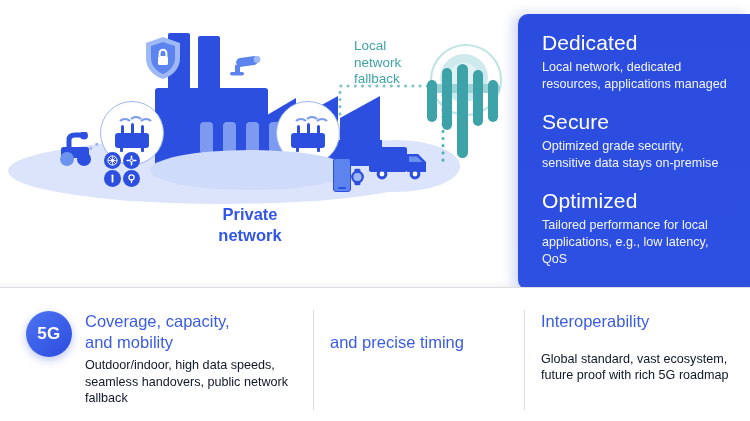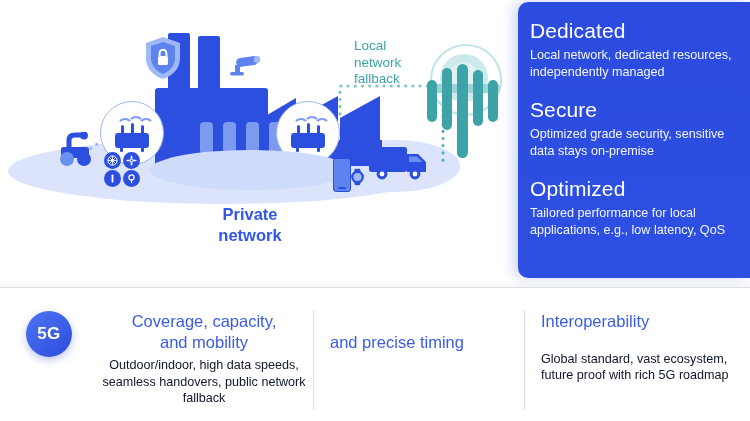--- a/index.html
+++ b/index.html
@@ -80,26 +80,26 @@
     position:absolute;left:354px;top:38px;width:76px;
     color:#3EA3A8;font-size:13.5px;line-height:16.5px;font-weight:400;
   }
   .label-private{
     position:absolute;left:150px;top:204px;width:200px;text-align:center;
     color:#3257E8;font-size:16.5px;line-height:21px;font-weight:700;
   }
 
   
   .panel{
-    position:absolute;left:518px;top:2px;width:232px;height:276px;
+    position:absolute;left:518px;top:14px;width:232px;height:276px;
     background:linear-gradient(180deg,#2B4CDE 0%,#2D4FE2 100%);
     border-radius:10px 0 0 10px;
     box-shadow:-5px 0 12px rgba(40,70,200,.22);
     color:#fff;box-sizing:border-box;
-    padding:16px 16px 10px 12px;
+    padding:16px 16px 10px 24px;
   }
   .p-h{font-size:21px;line-height:26px;font-weight:400;margin:0 0 3px 0;letter-spacing:.1px;}
   .p-b{font-size:12.6px;line-height:17px;font-weight:400;margin:0 0 16px 0;color:#f2f5ff;}
   .p-b.last{margin-bottom:0;}
 
   
   .hdiv{position:absolute;left:0;top:287px;width:750px;height:1px;background:#dcdee3;}
   .hdiv-shadow{position:absolute;left:0;top:280px;width:750px;height:7px;
      background:linear-gradient(180deg,rgba(0,0,0,0) 0%,rgba(120,125,140,.07) 100%);}
 
@@ -108,21 +108,21 @@
 
   .badge5g{
     position:absolute;left:26px;top:311px;width:46px;height:46px;border-radius:50%;
     background:linear-gradient(140deg,#4E74F2 0%,#2B4CDE 100%);
     box-shadow:0 3px 9px rgba(45,75,215,.32);
     display:flex;align-items:center;justify-content:center;
     color:#fff;font-size:17px;font-weight:700;letter-spacing:.3px;
   }
 
   .col{position:absolute;top:311px;}
-  .col1{left:98px;width:212px;text-align:center;}
+  .col1{left:85px;width:212px;}
   .col2{left:330px;width:190px;}
   .col3{left:541px;width:200px;}
 
   .c-h{
     color:#3A5CE5;font-size:16.5px;line-height:20.5px;font-weight:400;margin:0 0 5px 0;
   }
   .c-b{
     color:#0f172a;font-size:12.6px;line-height:16.5px;font-weight:400;margin:0;
   }
   .c-b.sp{margin-top:19px;}
@@ -294,21 +294,21 @@
       </div>
 
       <div class="label-private">
         <div>Private</div>
         <div>network</div>
       </div>
     </div>
 
     <div class="panel">
       <h2 class="p-h">Dedicated</h2>
-      <p class="p-b">Local network, dedicated resources, independently managed</p>
+      <p class="p-b">Local network, dedicated resources, applications managed</p>
 
       <h2 class="p-h">Secure</h2>
       <p class="p-b">Optimized grade security, sensitive data stays on-premise</p>
 
       <h2 class="p-h">Optimized</h2>
       <p class="p-b last">Tailored performance for local applications, e.g., low latency, QoS</p>
     </div>
   </div>
 
   <div class="hdiv-shadow"></div>

